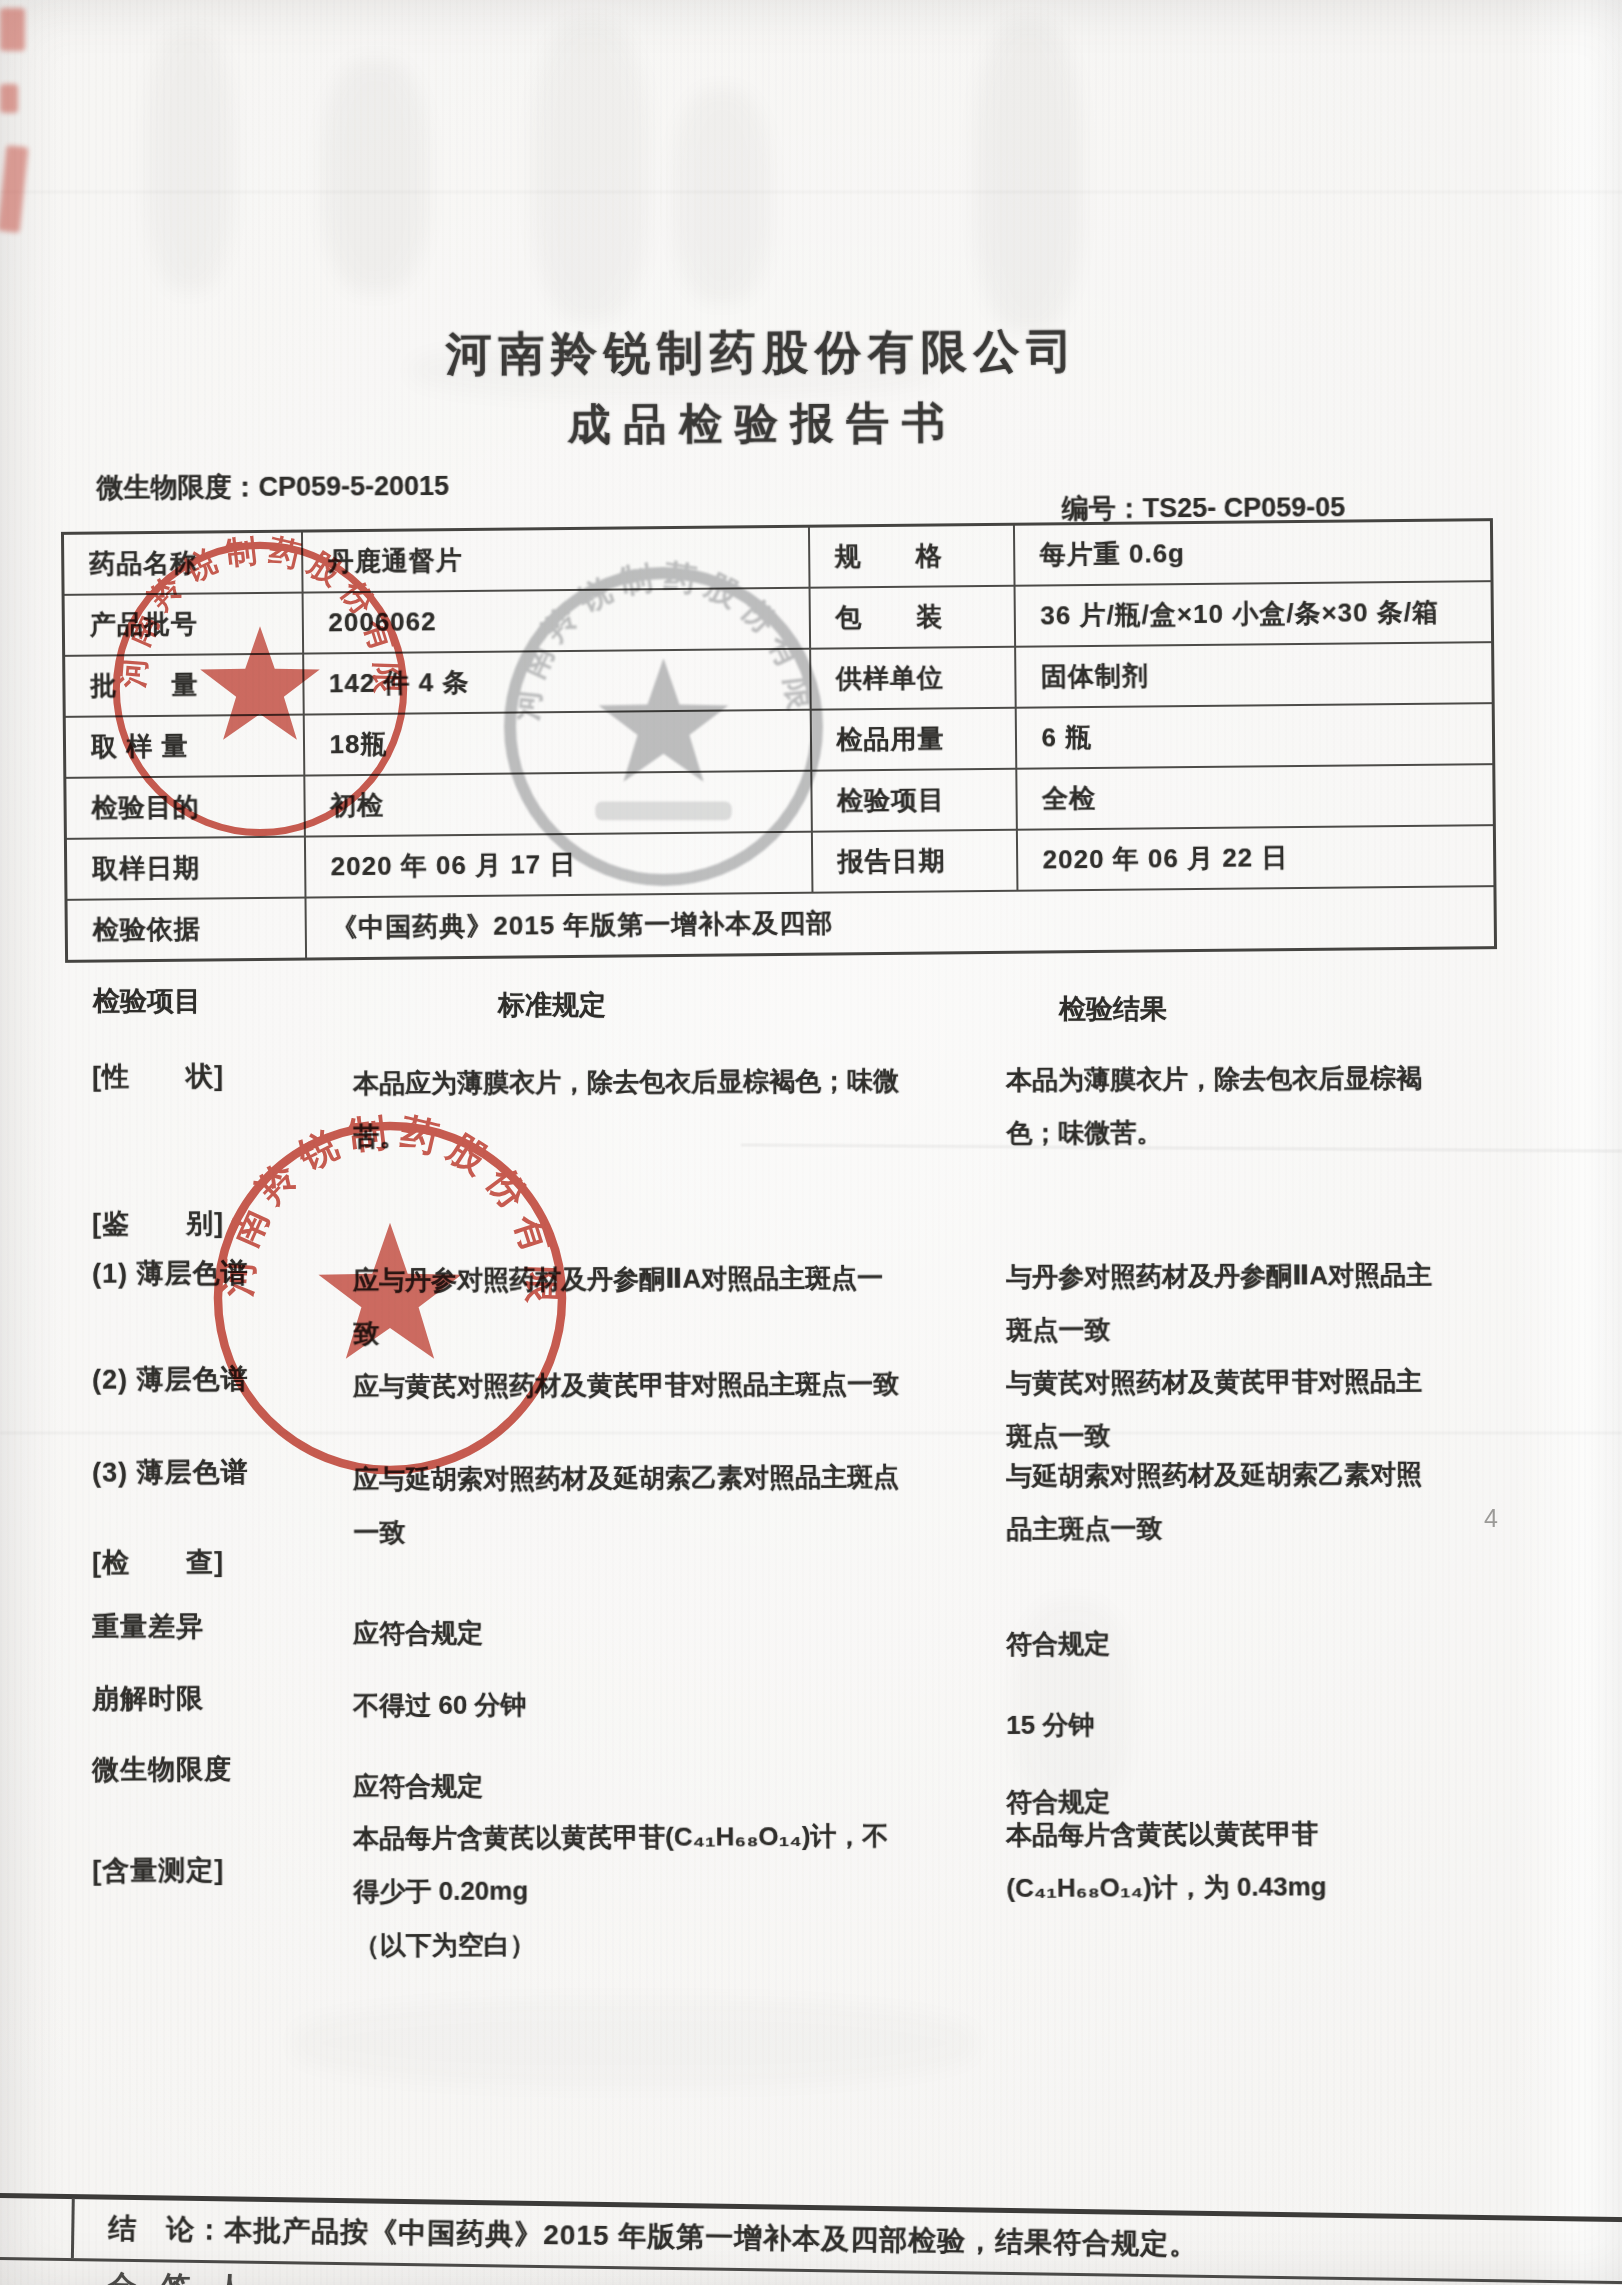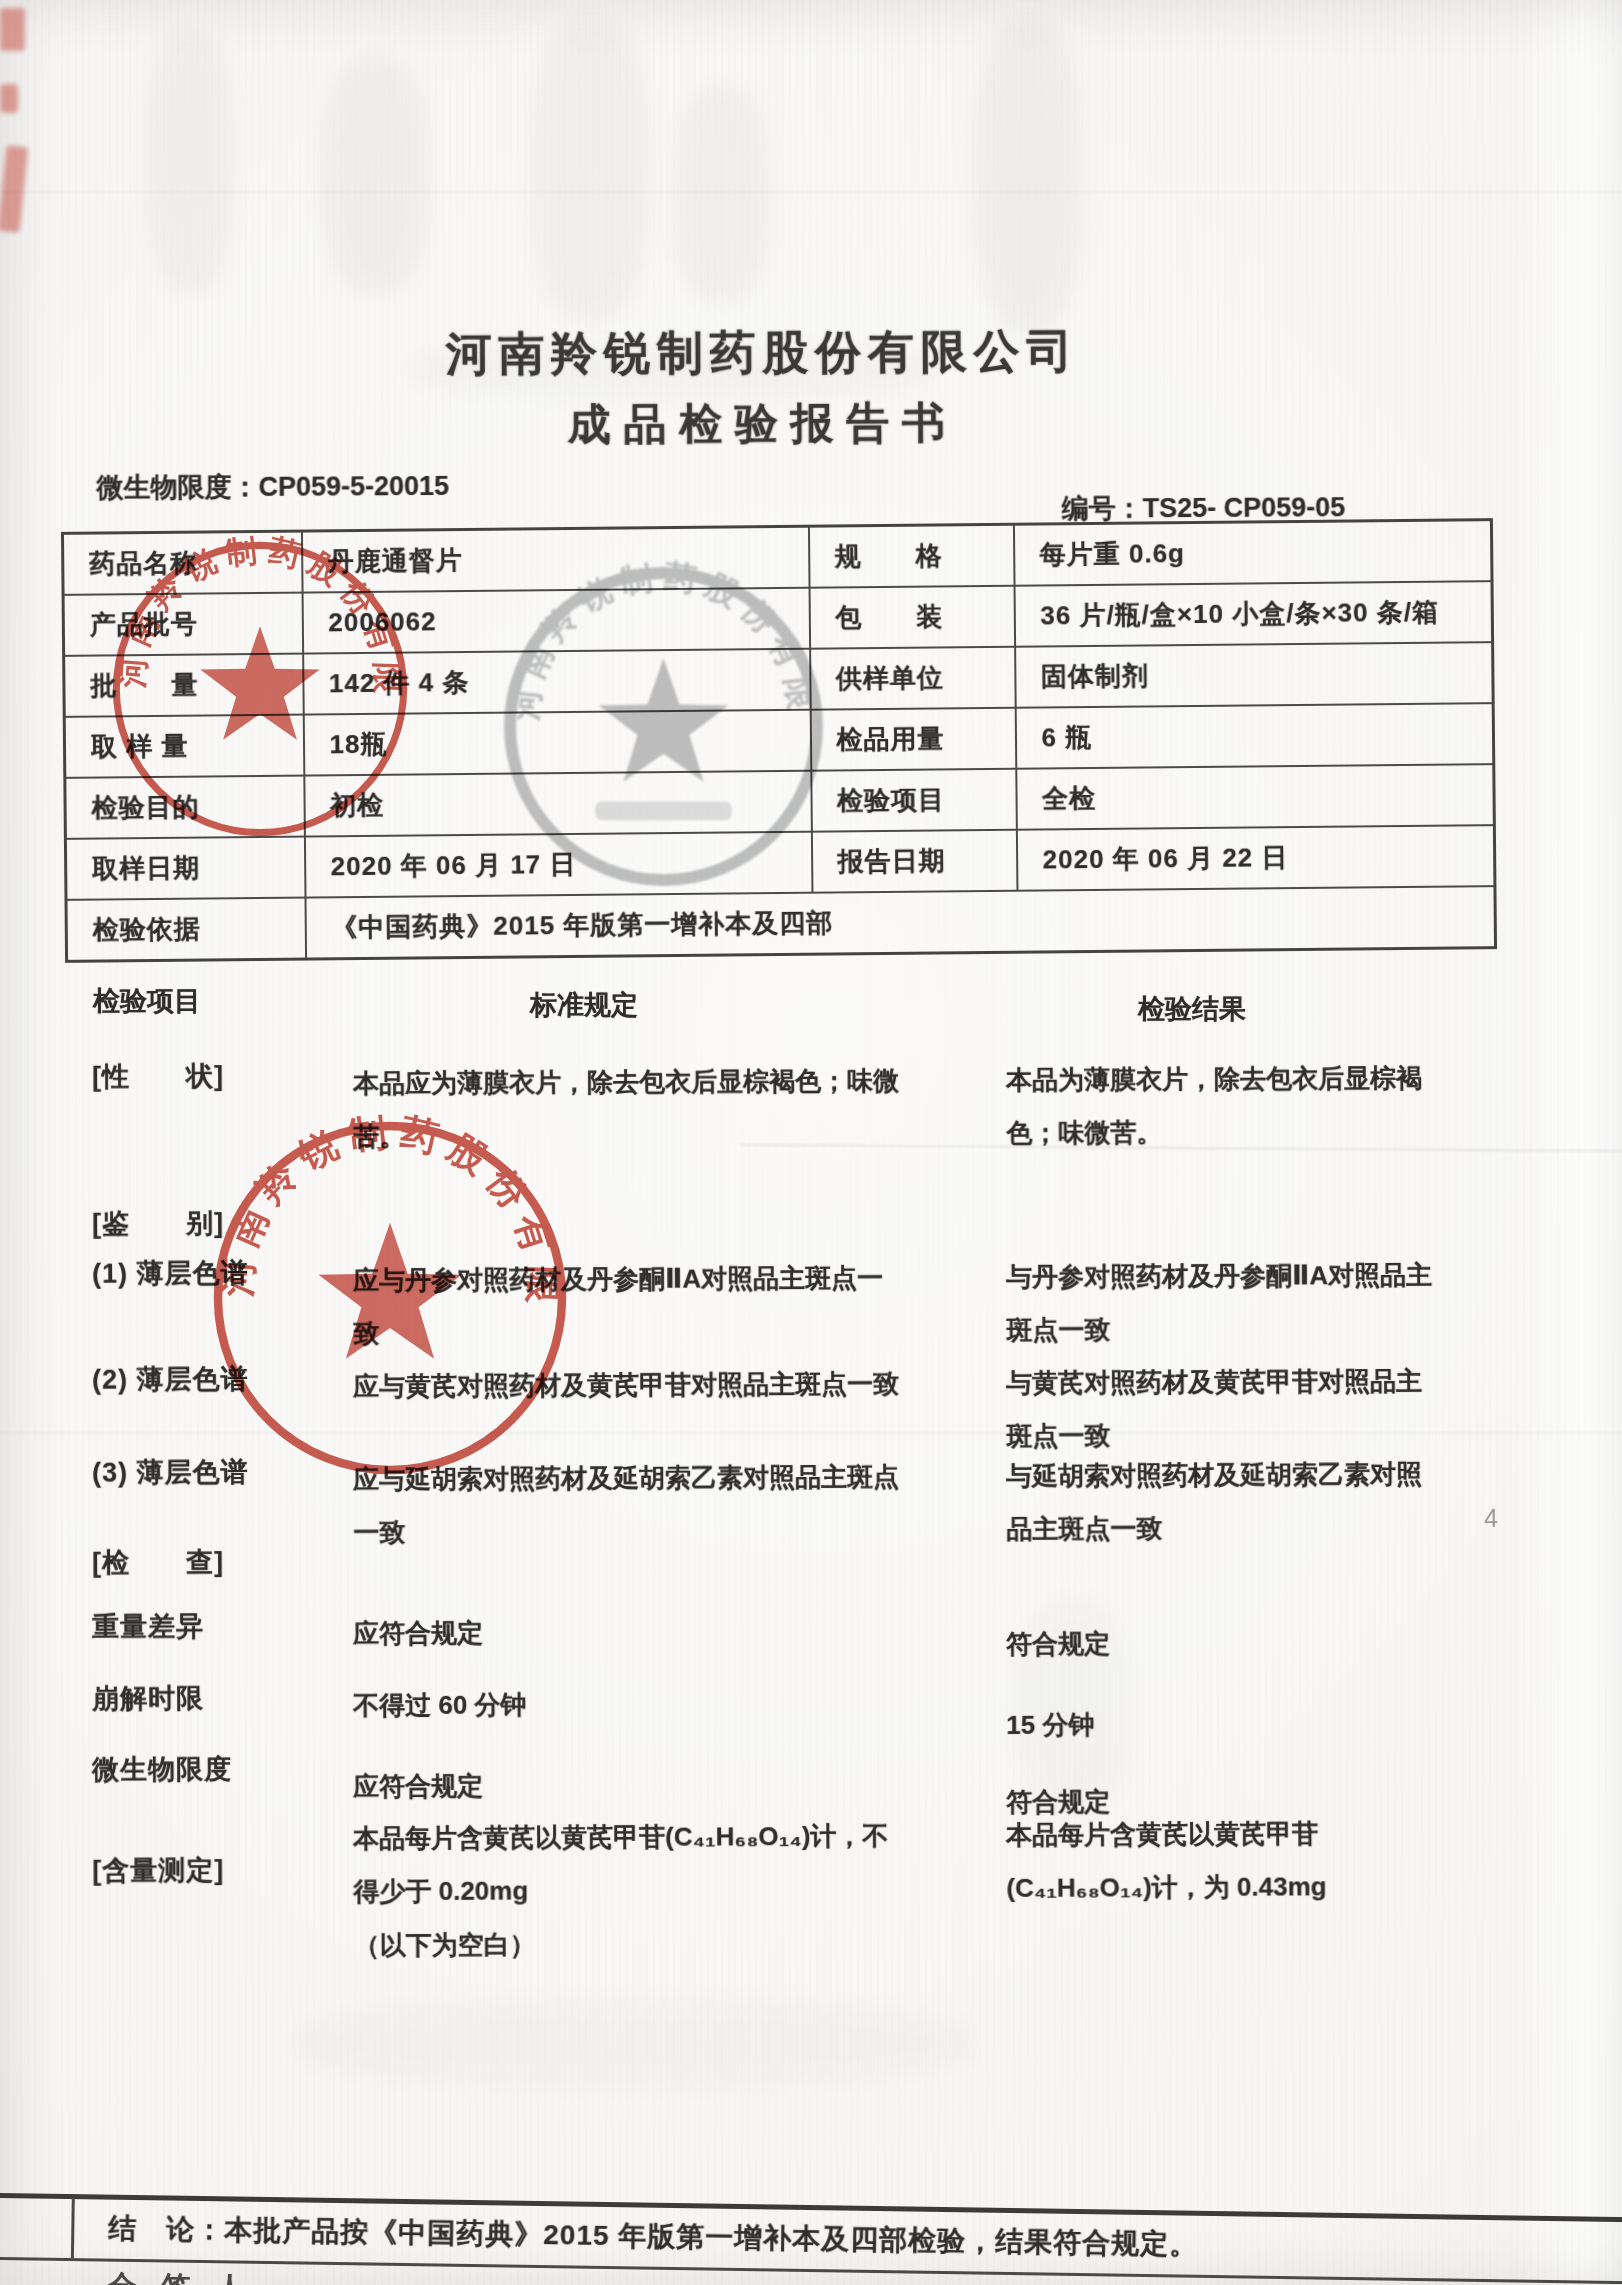--- a/index.html
+++ b/index.html
@@ -148,22 +148,22 @@
       <td>2020 年 06 月 22 日</td>
     </tr>
     <tr>
       <td class="lbl">检验依据</td>
       <td colspan="3">《中国药典》2015 年版第一增补本及四部</td>
     </tr>
   </tbody>
     </table>
 
   <div class="colhead ink blurlite" style="left:93px;top:983px;">检验项目</div>
-  <div class="colhead ink blurlite" style="left:530px;top:987px;">标准规定</div>
-  <div class="colhead ink blurlite" style="left:1138px;top:991px;text-align:center;">检验结果</div>
+  <div class="colhead ink blurlite" style="left:498px;top:987px;">标准规定</div>
+  <div class="colhead ink blurlite" style="left:1059px;top:991px;text-align:center;">检验结果</div>
 
   <div class="section ink blurlite" style="top:1055px;">
     <div class="item">[性　　状]</div>
     <div class="std">本品应为薄膜衣片，除去包衣后显棕褐色；味微苦。</div>
     <div class="res">本品为薄膜衣片，除去包衣后显棕褐色；味微苦。</div>
   </div>
   <div class="section ink blurlite" style="top:1202px;">
     <div class="item">[鉴　　别]</div>
   </div>
   <div class="section ink blurlite" style="top:1252px;">

